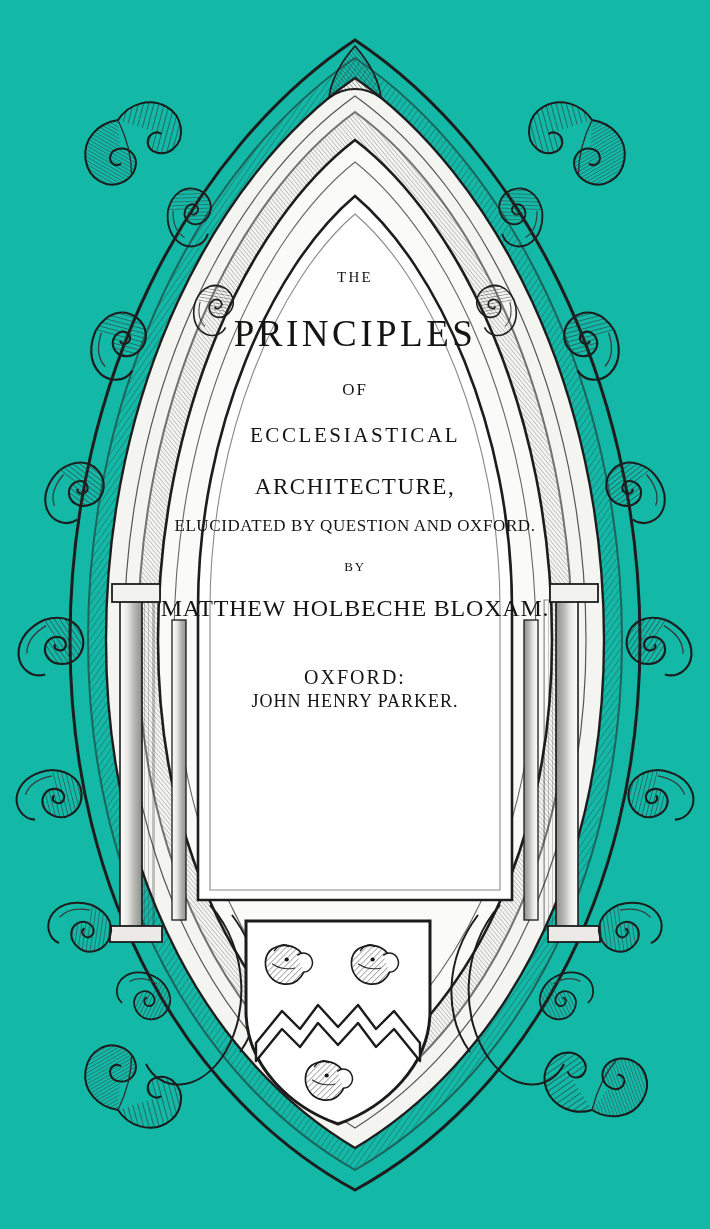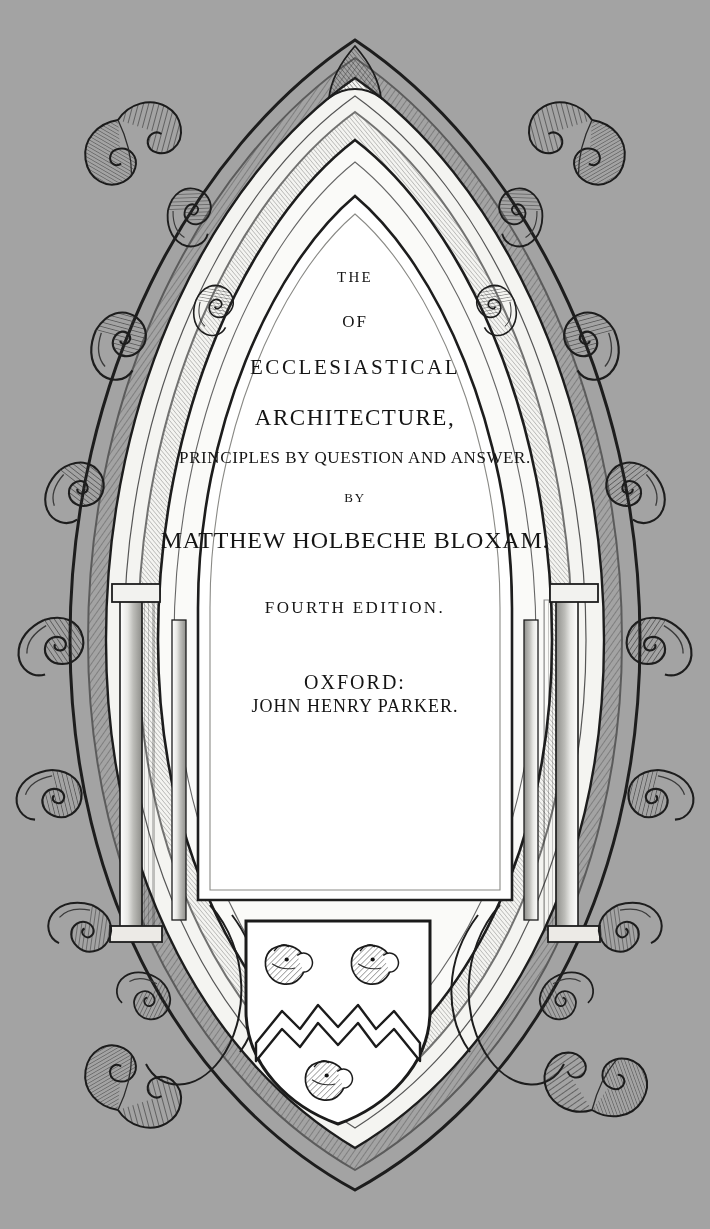--- a/index.html
+++ b/index.html
@@ -4,21 +4,21 @@
 <style>
   html, body {
     margin: 0;
     padding: 0;
     background: #ffffff;
   }
   #page {
     position: relative;
     width: 710px;
     height: 1229px;
-    background: #a3a3a3;
+    background: #14b8a6;
     overflow: hidden;
     font-family: "Liberation Serif", serif;
     color: #1a1a1a;
   }
 
   
   .frame-svg {
     position: absolute;
     left: 0;
     top: 0;
@@ -223,27 +223,27 @@
     <g fill="none" stroke="#1d1d1d" stroke-width="2">
       <path d="M210,905 C250,950 250,1020 220,1060 C196,1092 160,1092 146,1064"></path>
       <path d="M500,905 C460,950 460,1020 490,1060 C514,1092 550,1092 564,1064"></path>
       <path d="M232,915 C266,960 266,1016 240,1052"></path>
       <path d="M478,915 C444,960 444,1016 470,1052"></path>
     </g>
   </svg>
 
   <div class="title-block">
     <span class="line l-the">THE</span>
+    <span class="line l-principles">PRINCIPLES</span>
     <span class="line l-of">OF</span>
     <span class="line l-eccl">ECCLESIASTICAL</span>
     <span class="line l-arch">ARCHITECTURE,</span>
-    <span class="line l-eluc">PRINCIPLES BY QUESTION AND ANSWER.</span>
+    <span class="line l-eluc">ELUCIDATED BY QUESTION AND OXFORD.</span>
     <span class="line l-by">BY</span>
     <span class="line l-author">MATTHEW HOLBECHE BLOXAM.</span>
-    <span class="line l-edition">FOURTH EDITION.</span>
     <span class="line l-city">OXFORD:</span>
     <span class="line l-publisher">JOHN HENRY PARKER.</span>
   </div>
 
   <svg class="arms" viewBox="0 0 200 215" aria-hidden="true">
     <defs>
       <pattern id="fur" width="4" height="4" patternUnits="userSpaceOnUse" patternTransform="rotate(45)">
         <line x1="0" y1="0" x2="0" y2="4" stroke="#3a3a3a" stroke-width="0.8"></line>
       </pattern>
       <g id="boarHead">

